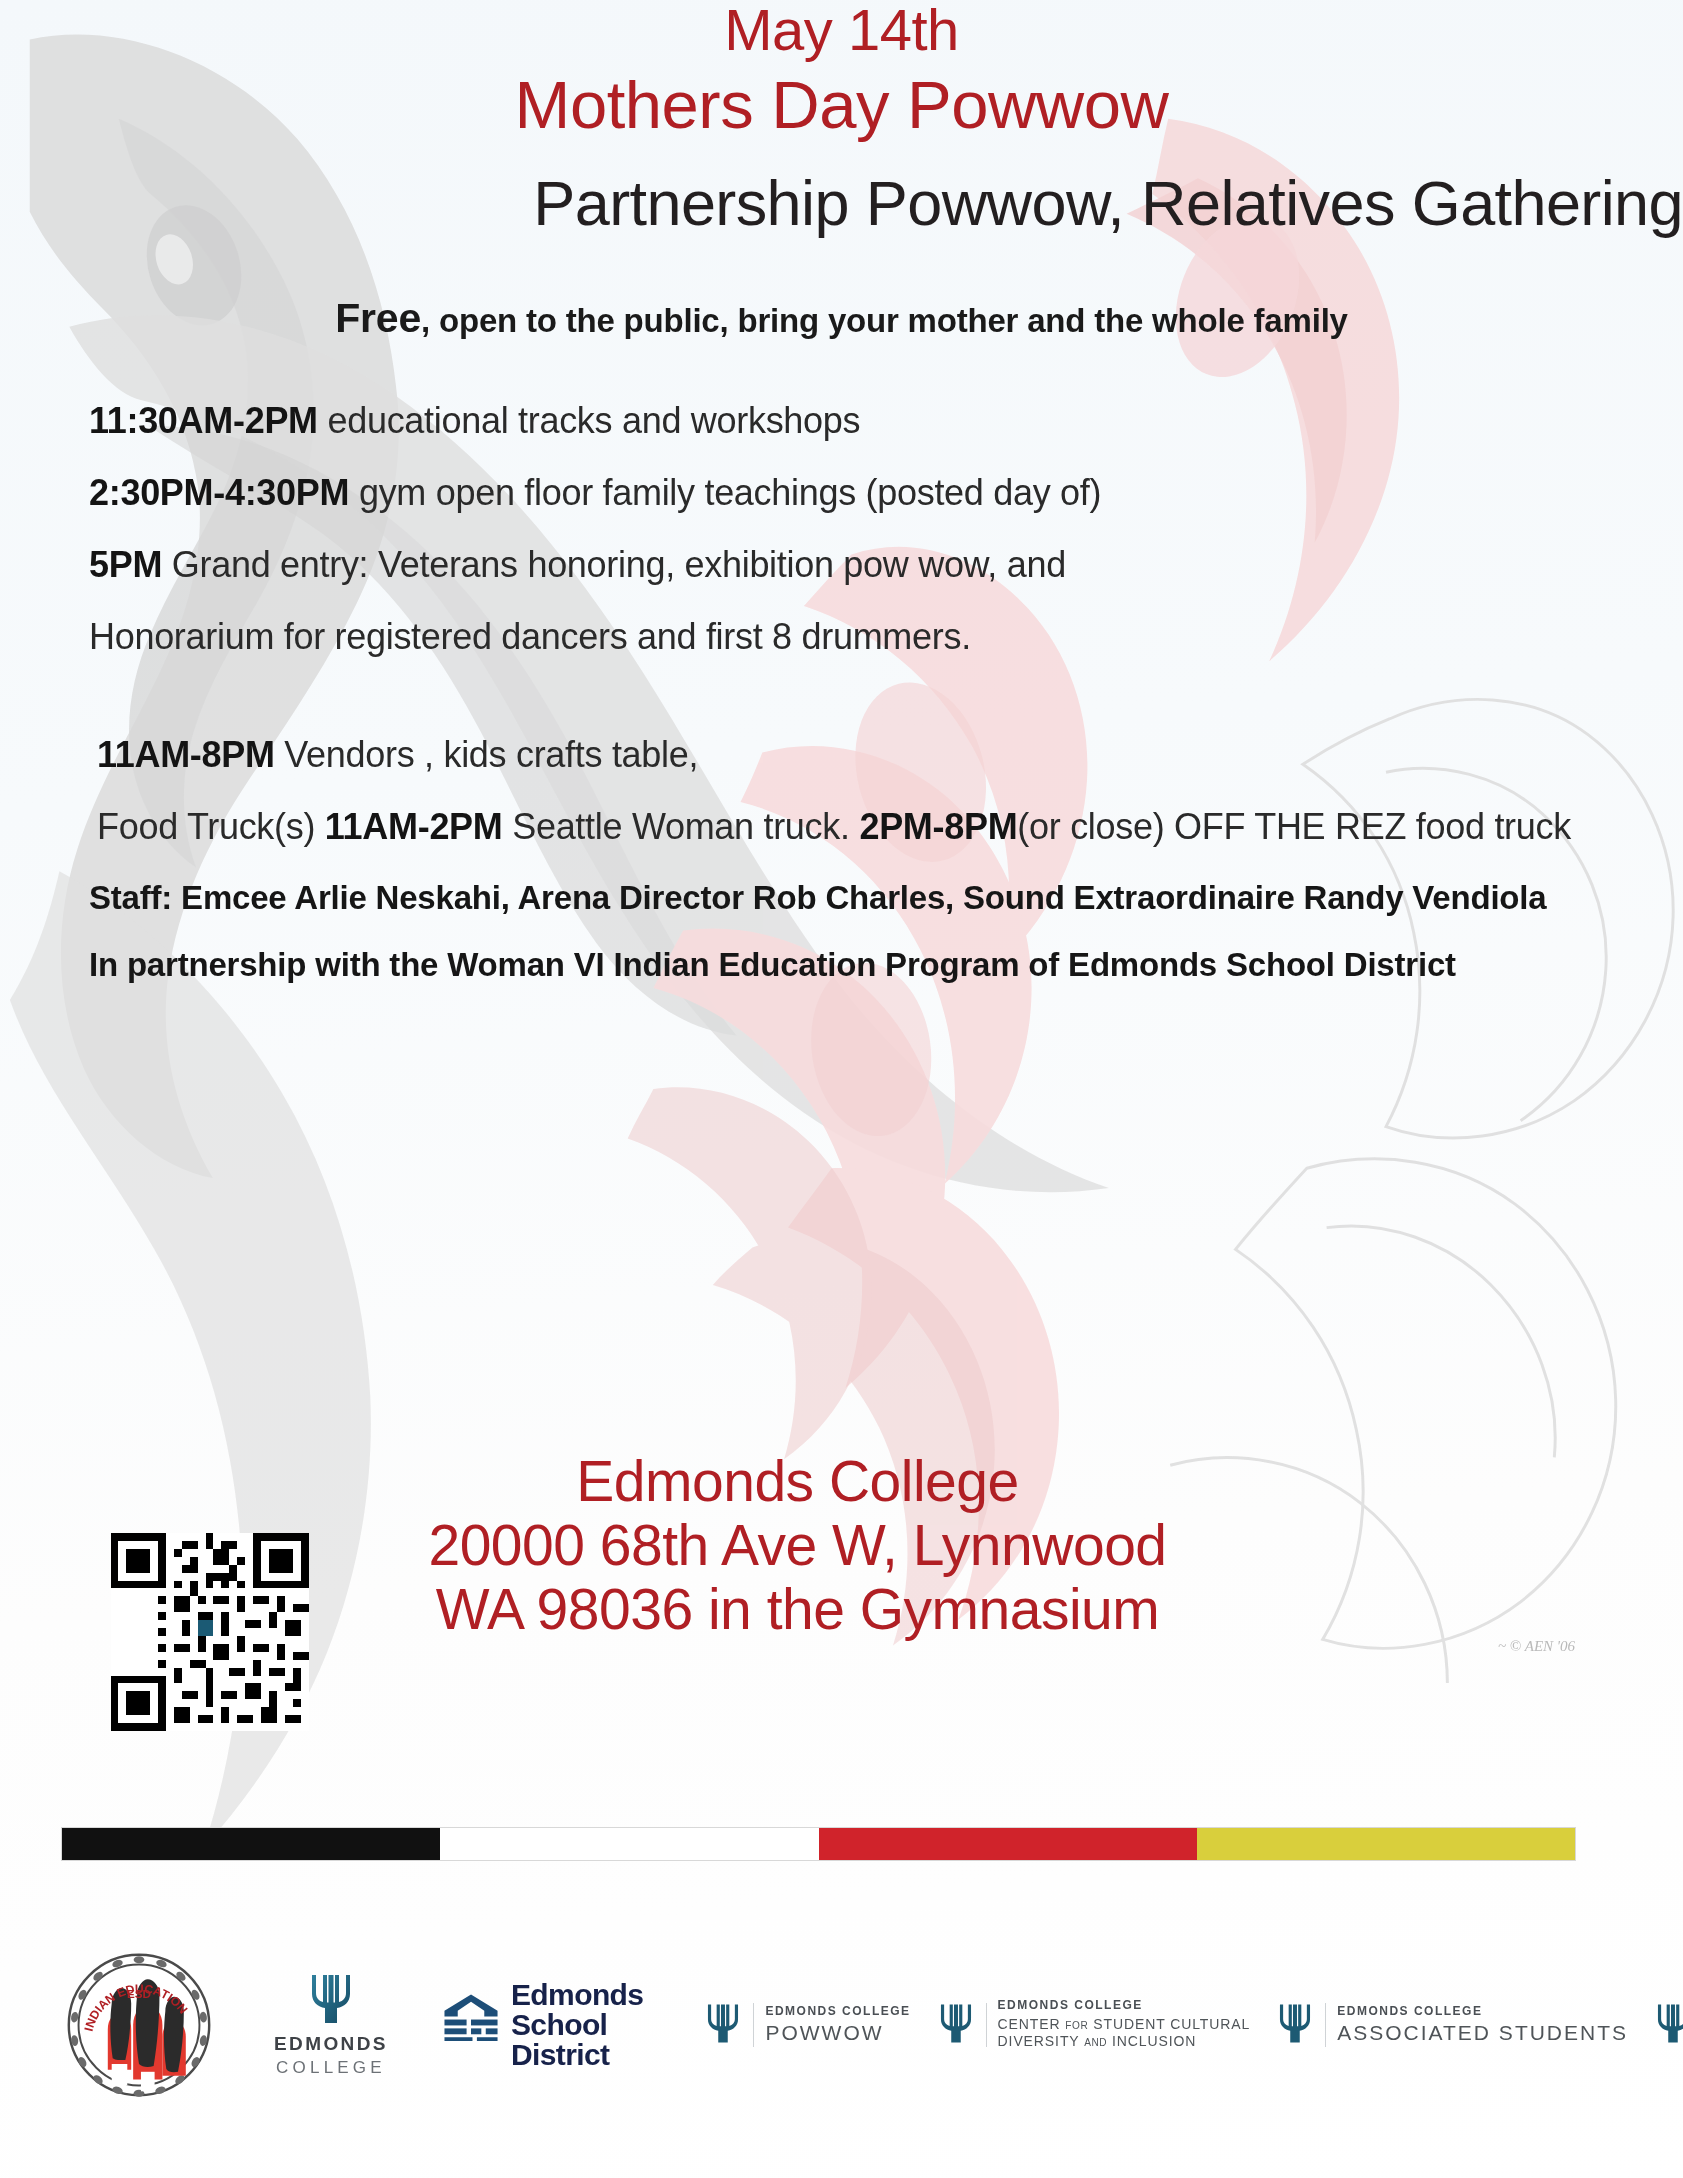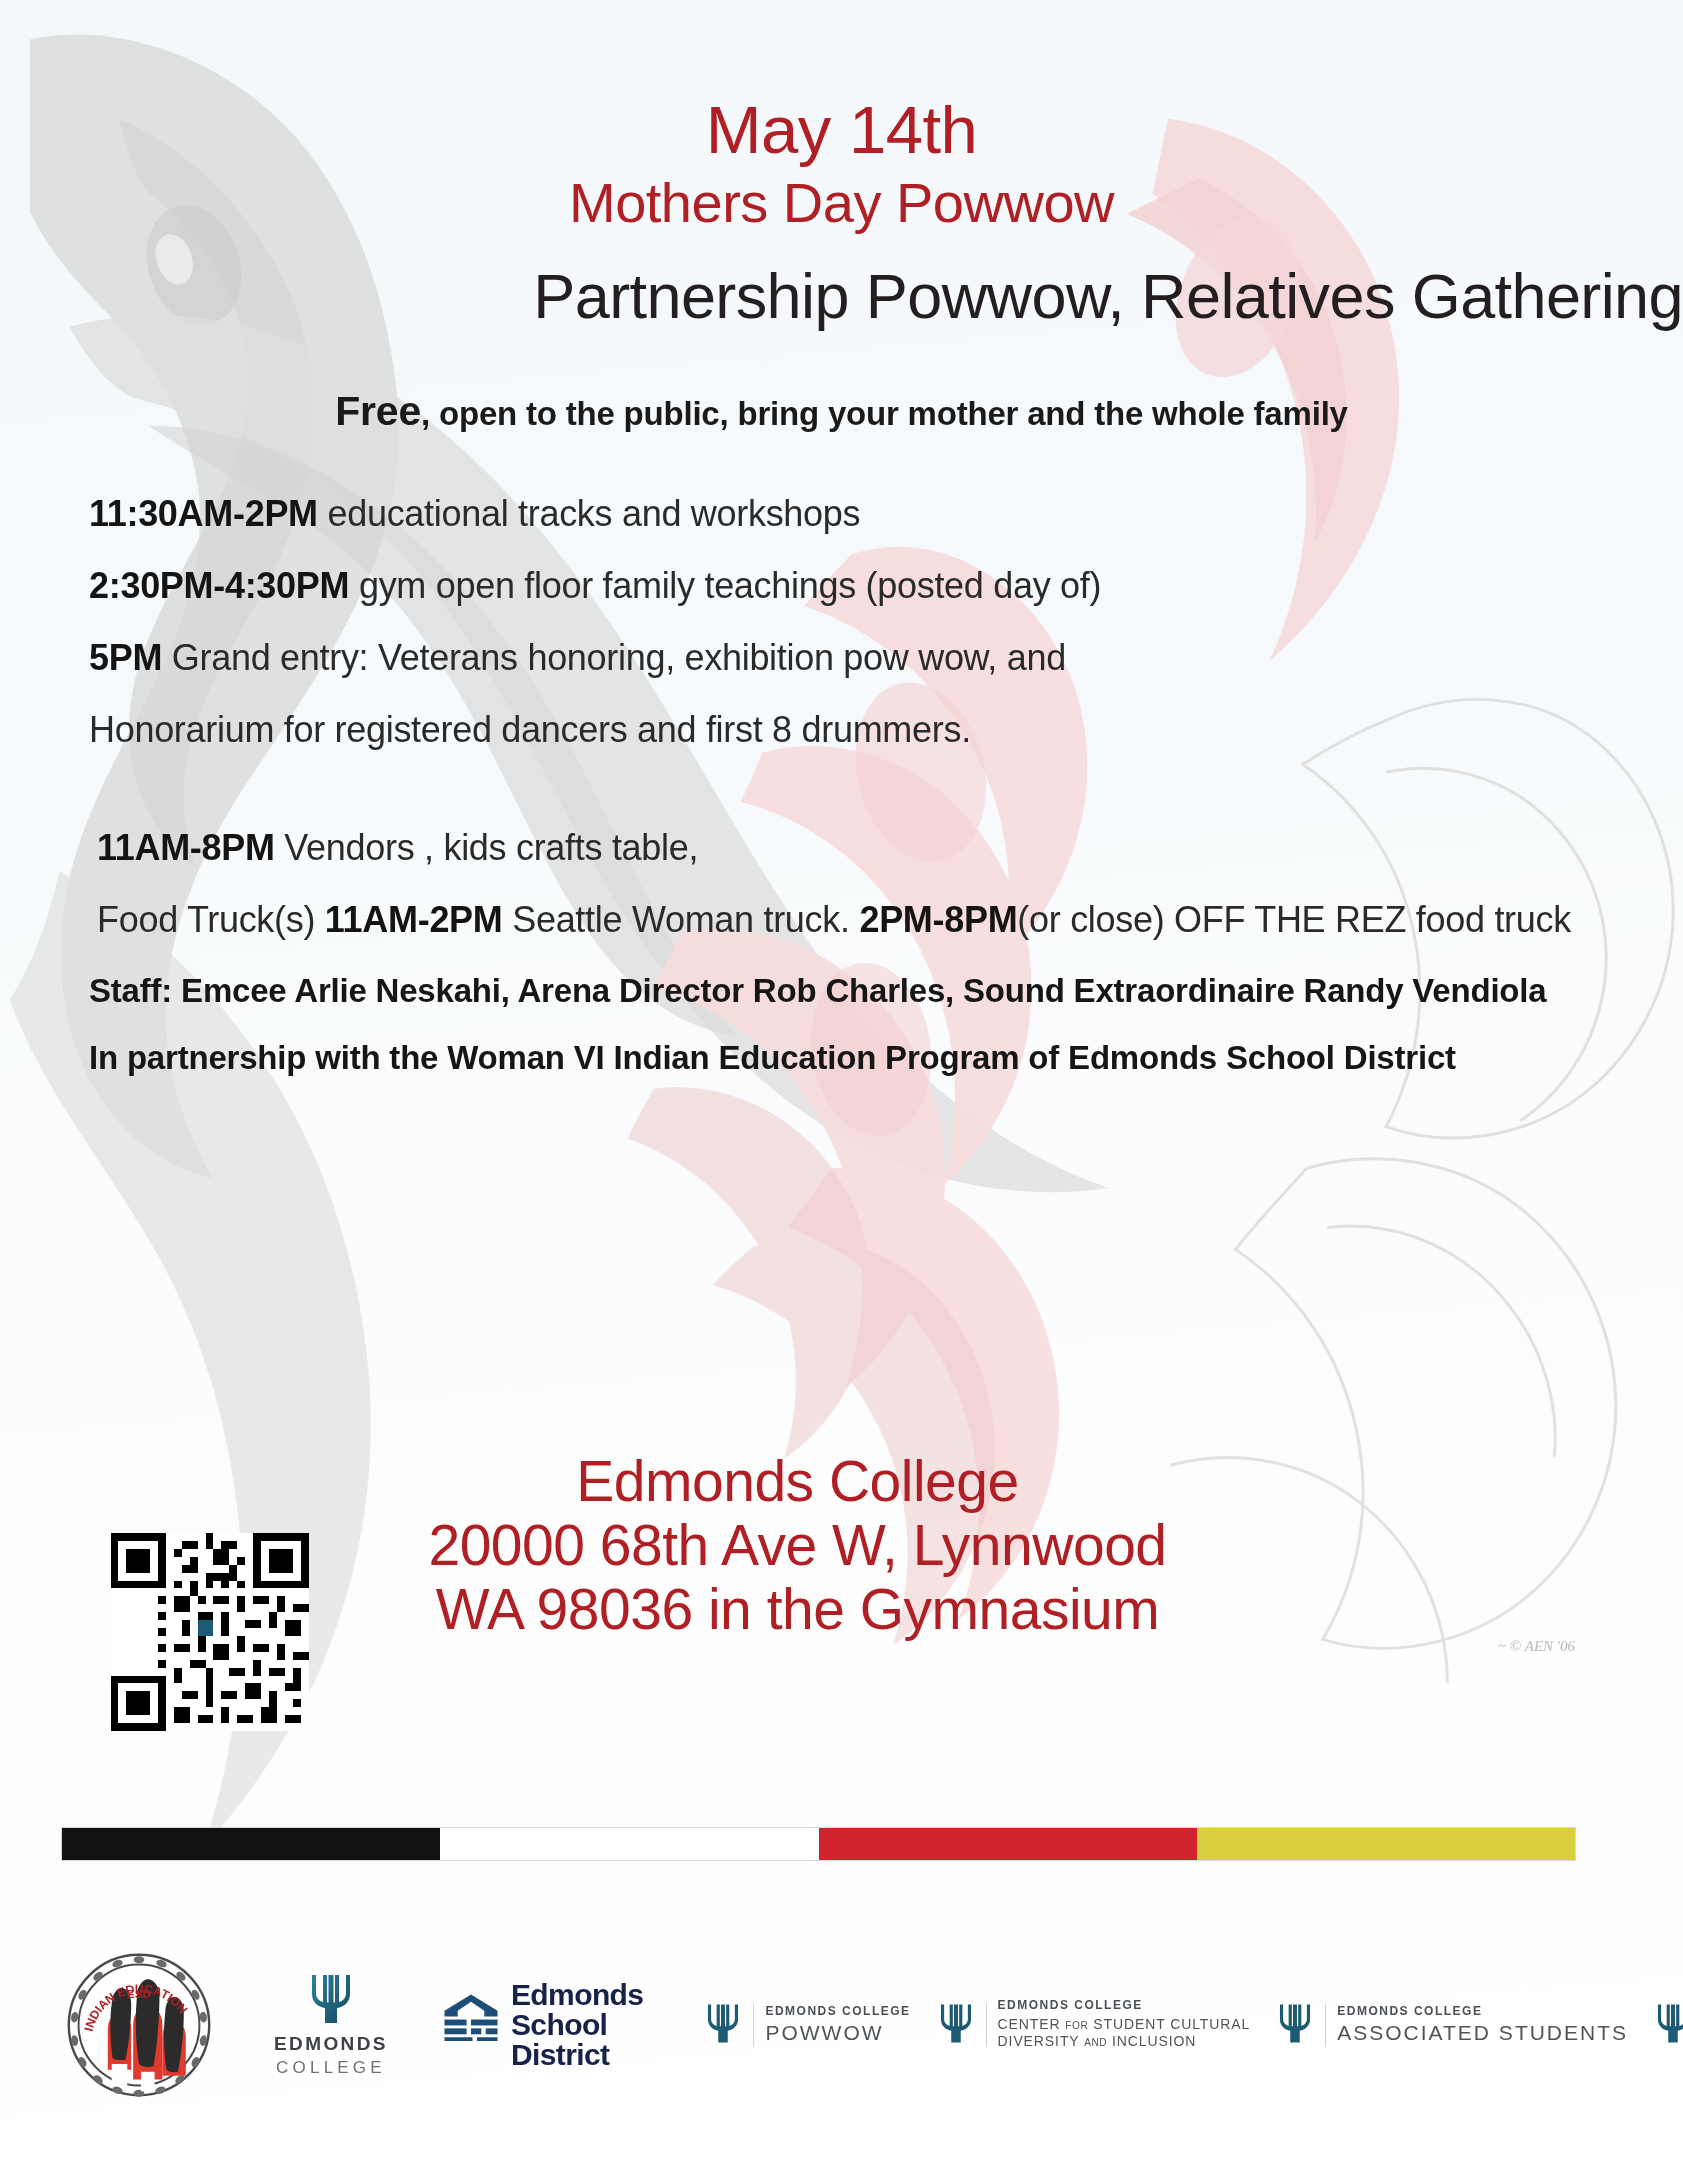--- a/index.html
+++ b/index.html
@@ -23,22 +23,22 @@
   .content { position: relative; z-index: 2; }
 
   
   .headline {
     text-align: center;
     color: #b01f24;
     font-weight: 400;
     letter-spacing: -0.5px;
     line-height: 1.03;
   }
-  .headline .l1 { display: block; font-size: 67px; padding-top: 95px; }
-  .headline .l2 { display: block; font-size: 56px; padding-top: 10px; }
+  .headline .l1 { display: block; font-size: 58px; }
+  .headline .l2 { display: block; font-size: 67px; padding-top: 10px; }
 
   .subtitle {
     text-align: right;
     color: #231f20;
     font-size: 63px;
     font-weight: 300;
     letter-spacing: -0.6px;
     margin-top: 28px;
   }
 

